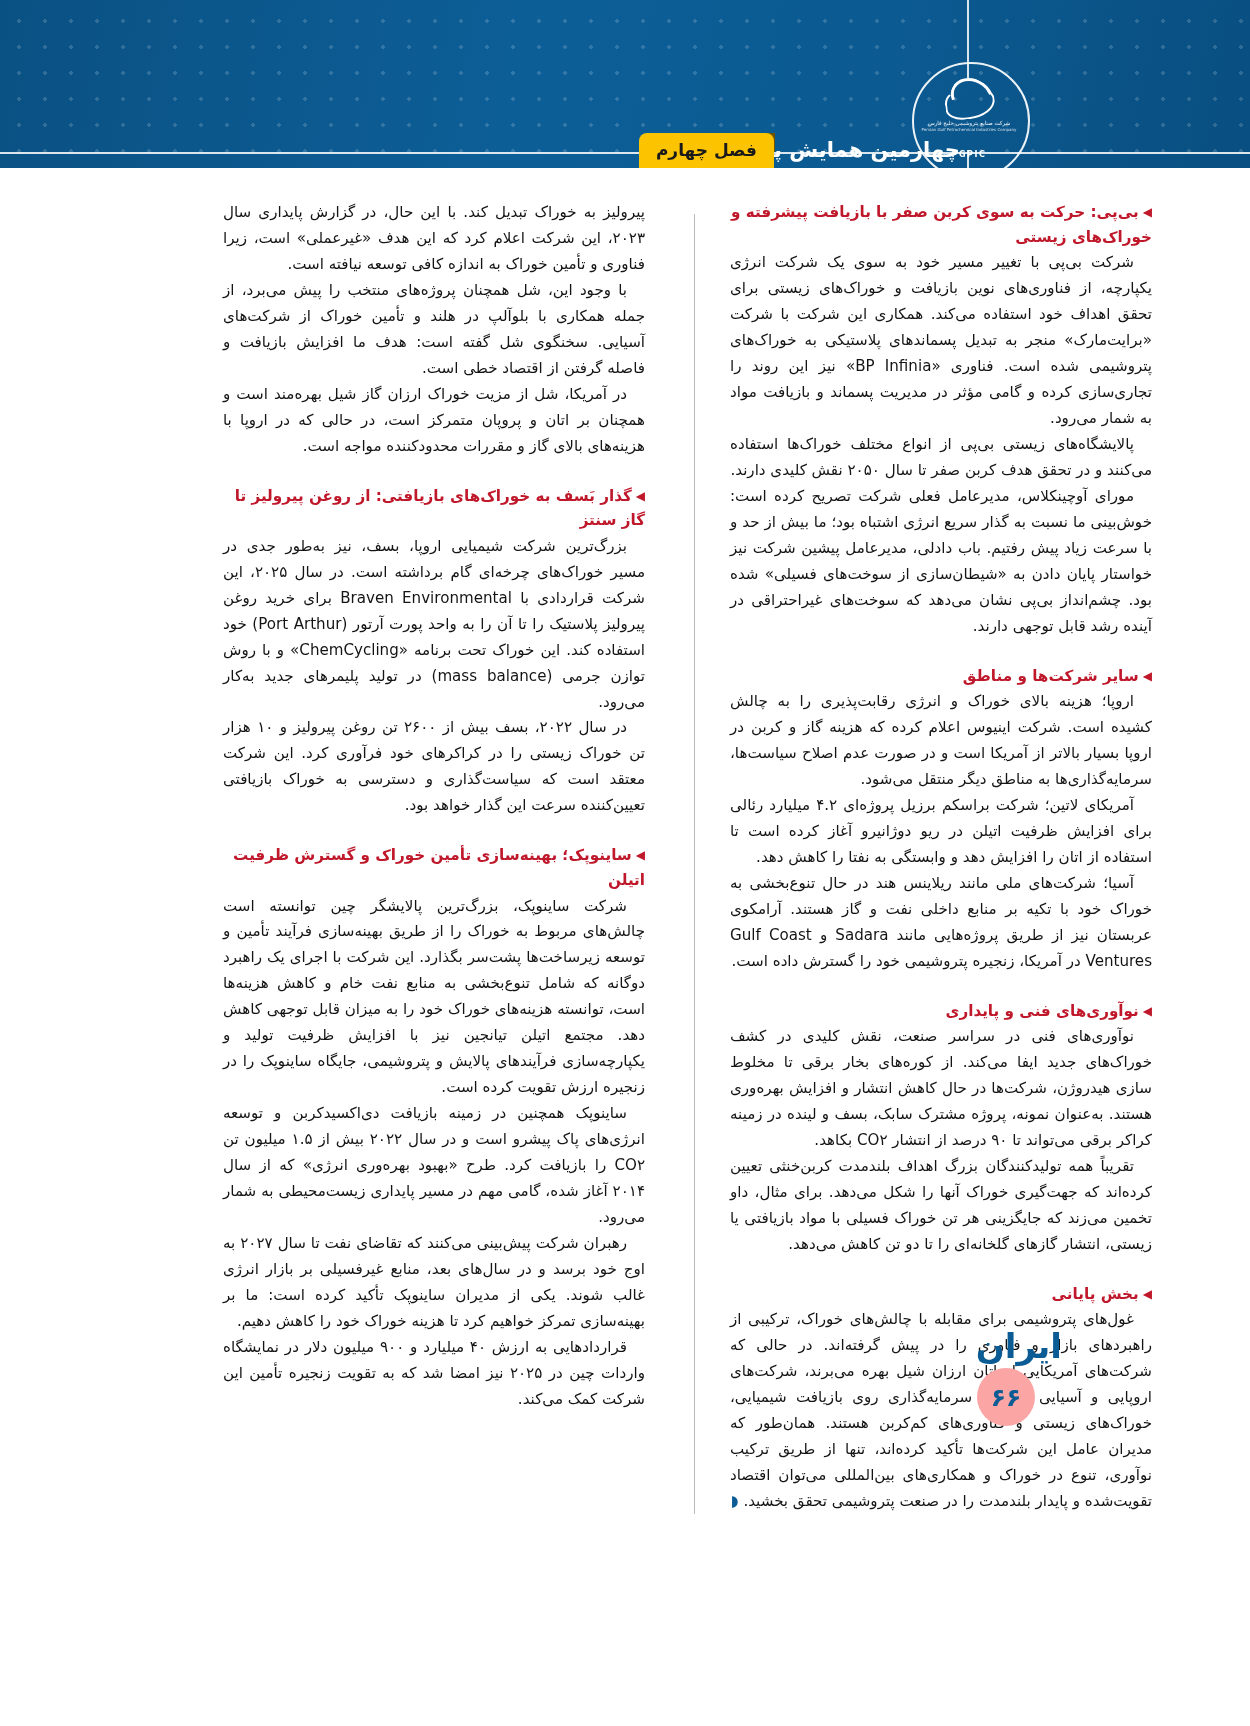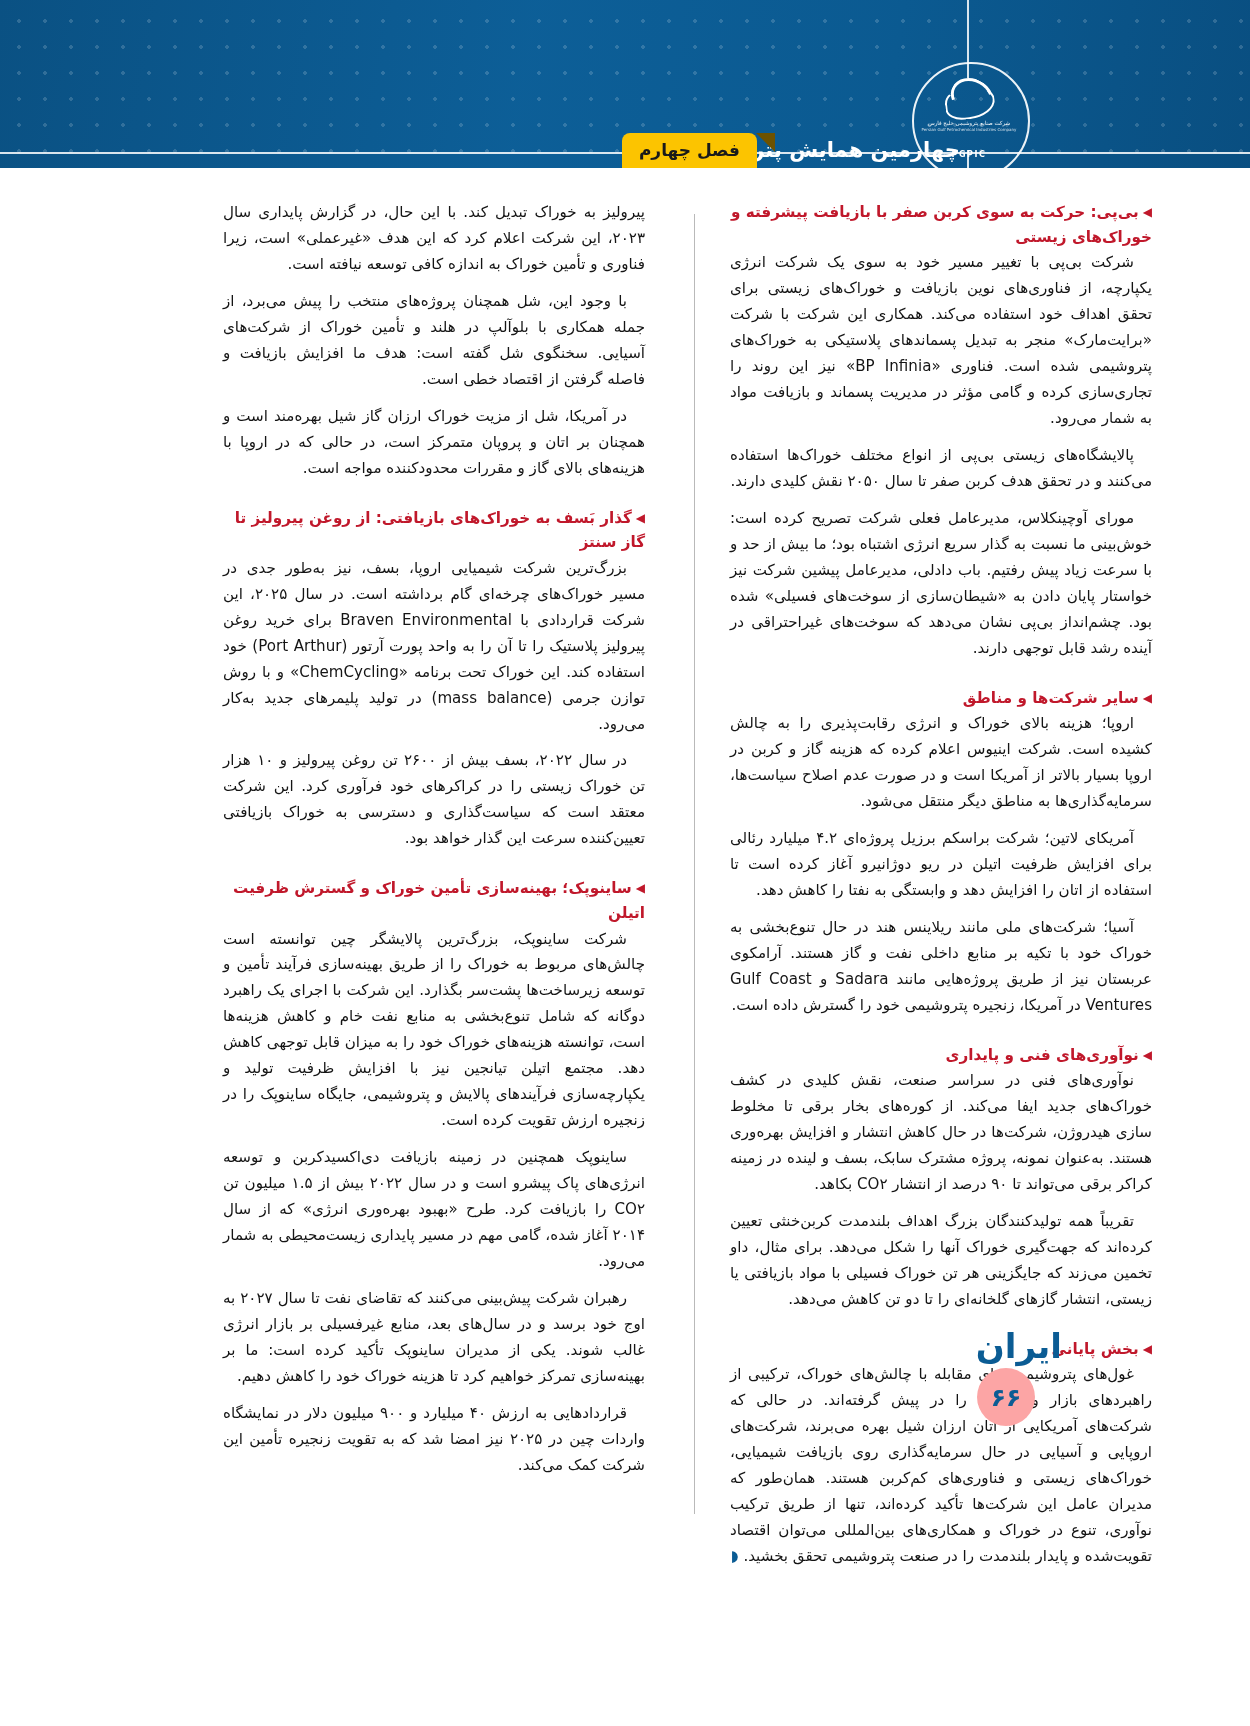--- a/index.html
+++ b/index.html
@@ -142,21 +142,21 @@
     color: #ffffff;
     font-size: 21px;
     font-weight: bold;
     direction: rtl;
     white-space: nowrap;
     line-height: 1;
   }
   
   .chapter-tag {
     position: absolute;
-    right: 493px;
+    right: 476px;
     top: 133px;
     background: #fcc400;
     color: #1a1a1a;
     font-size: 17px;
     font-weight: bold;
     padding: 7px 17px 9px 17px;
     border-radius: 8px 8px 0 0;
     white-space: nowrap;
     direction: rtl;
     line-height: 1.2;
@@ -221,21 +221,21 @@
   p.body {
     font-size: 15.1px;
     line-height: 1.72;
     margin: 0;
     text-align: justify;
     text-justify: inter-word;
     direction: rtl;
     color: #141414;
   }
   p.body.indent { text-indent: 18px; }
-  p.gap { margin-top: 11px; }
+  p.gap { }
 
   
   .page-badge {
     position: absolute;
     right: 188px;
     bottom: 300px;
     width: 112px;
     direction: rtl;
   }
   .badge-word {

